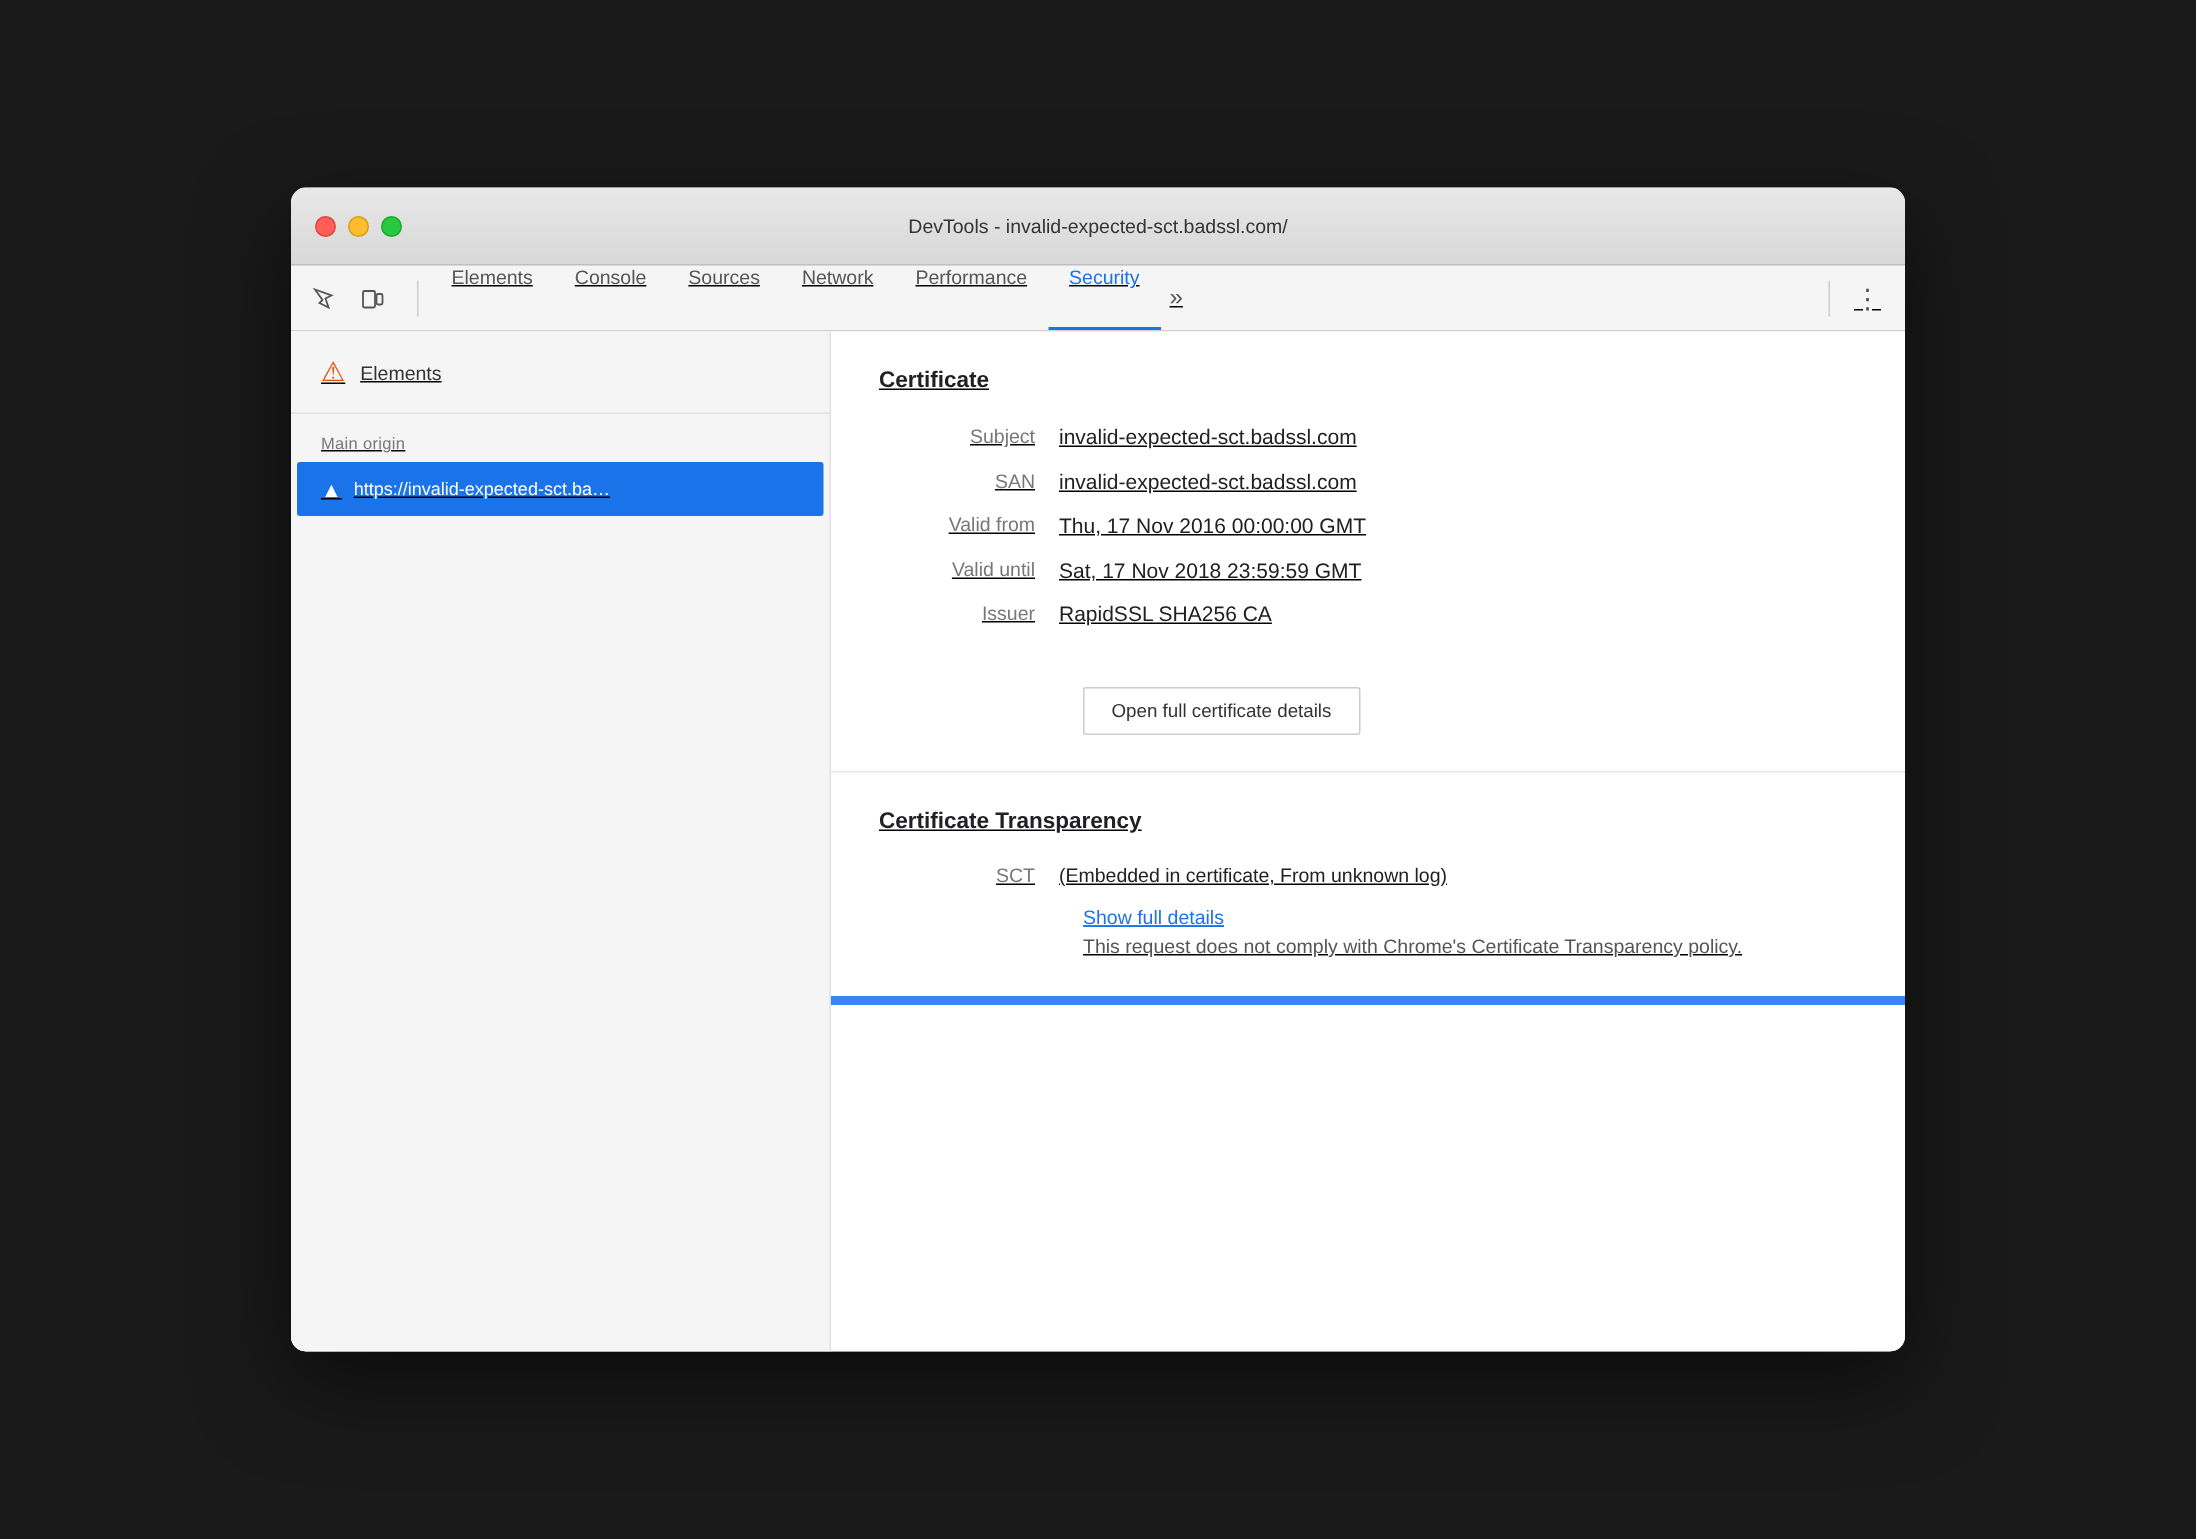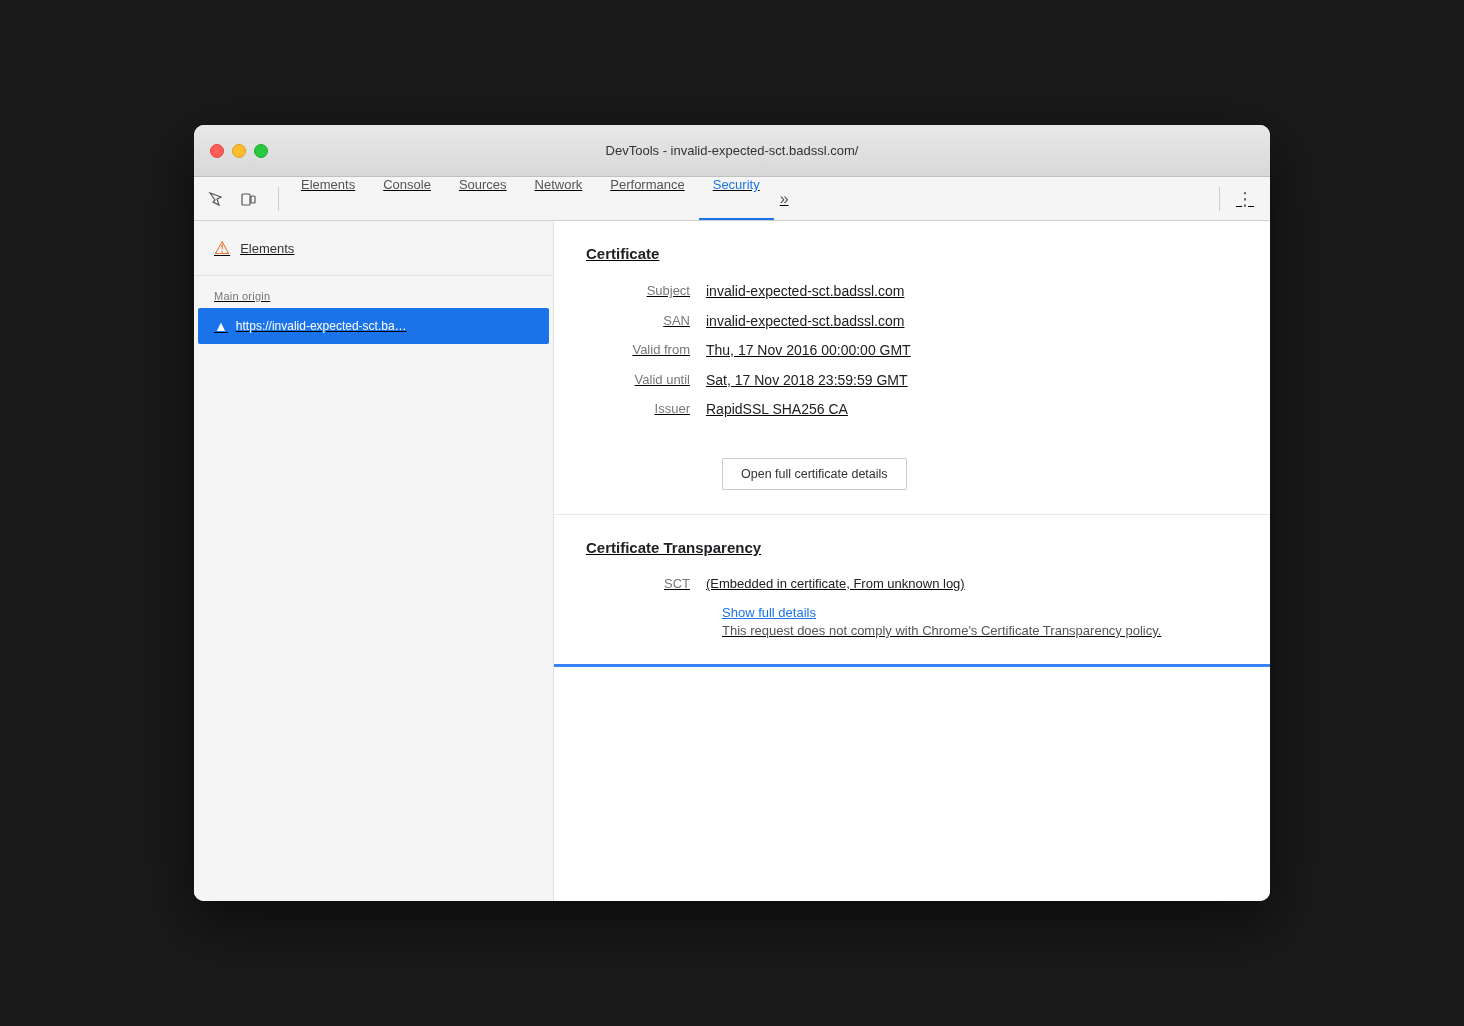--- a/index.html
+++ b/index.html
@@ -238,21 +238,21 @@
       padding: 8px 18px;
       font-size: 12.5px;
       color: #333;
       cursor: pointer;
       border-radius: 2px;
       margin-top: 20px;
     }
 
     .transparency-section {
       padding: 24px 32px;
-      border-bottom: 3px solid #3b82f6;
+      border-bottom: 6px solid #3b82f6;
     }
 
     .sct-row {
       display: flex;
       margin-bottom: 12px;
       align-items: flex-start;
     }
     .sct-label {
       width: 120px;
       text-align: right;

